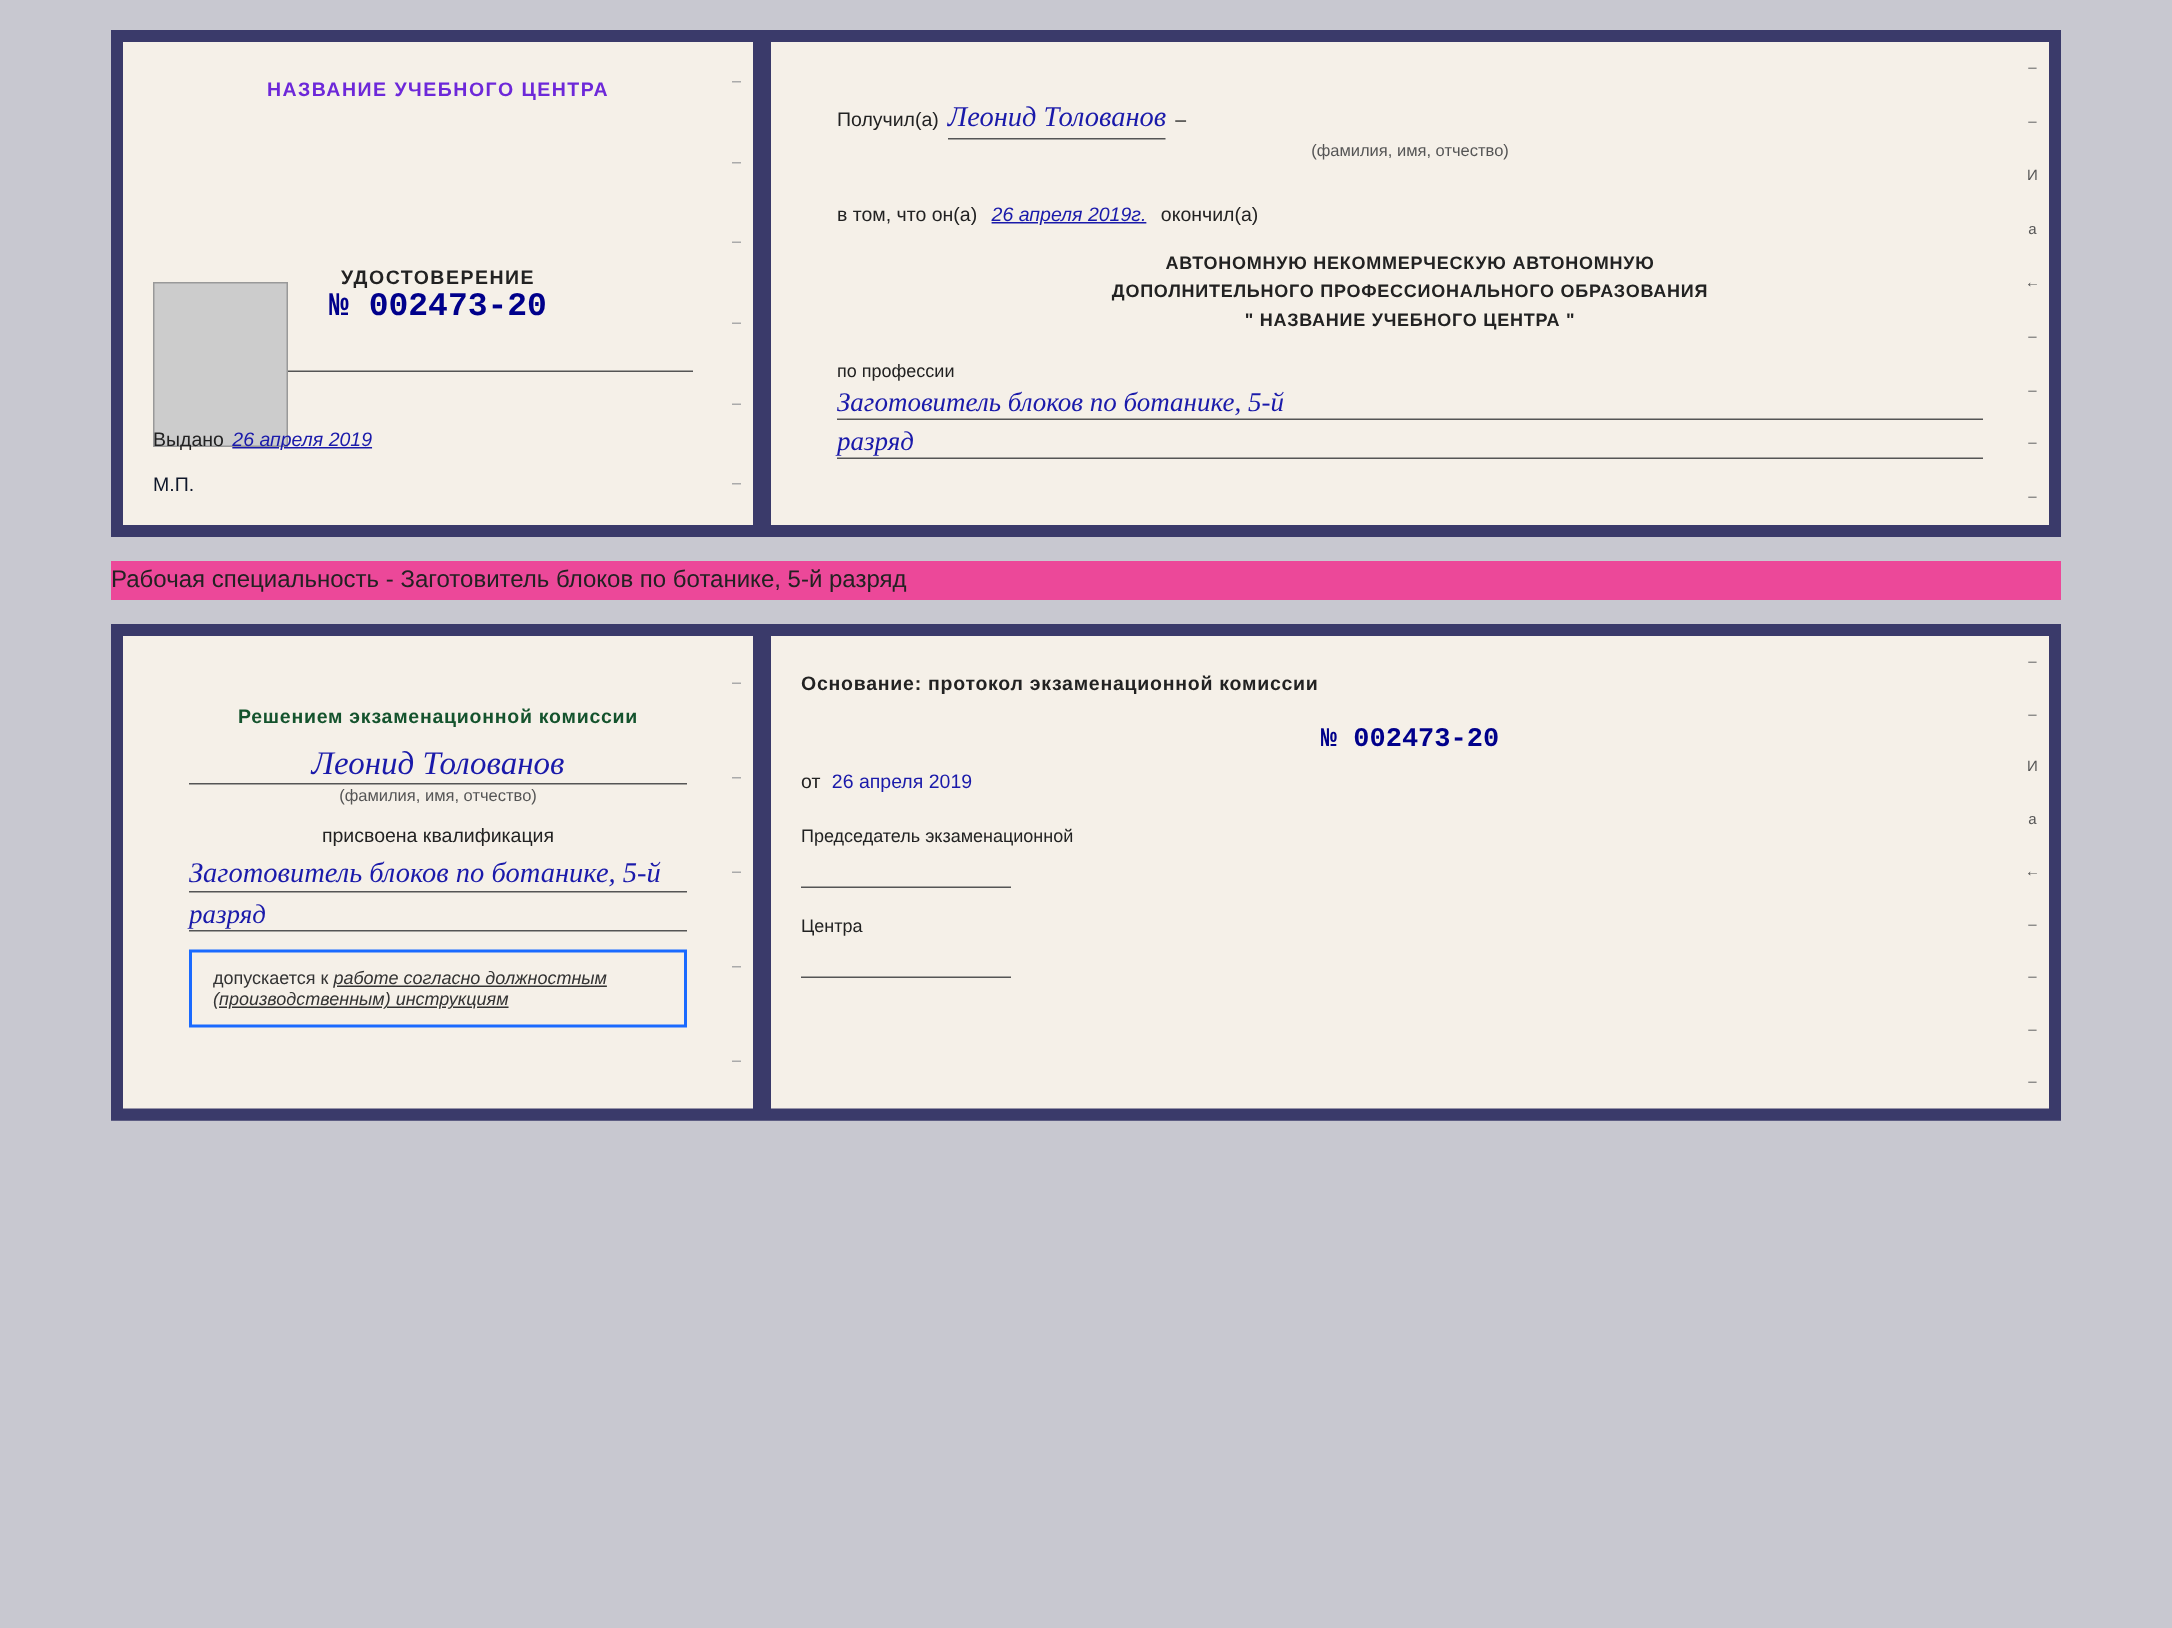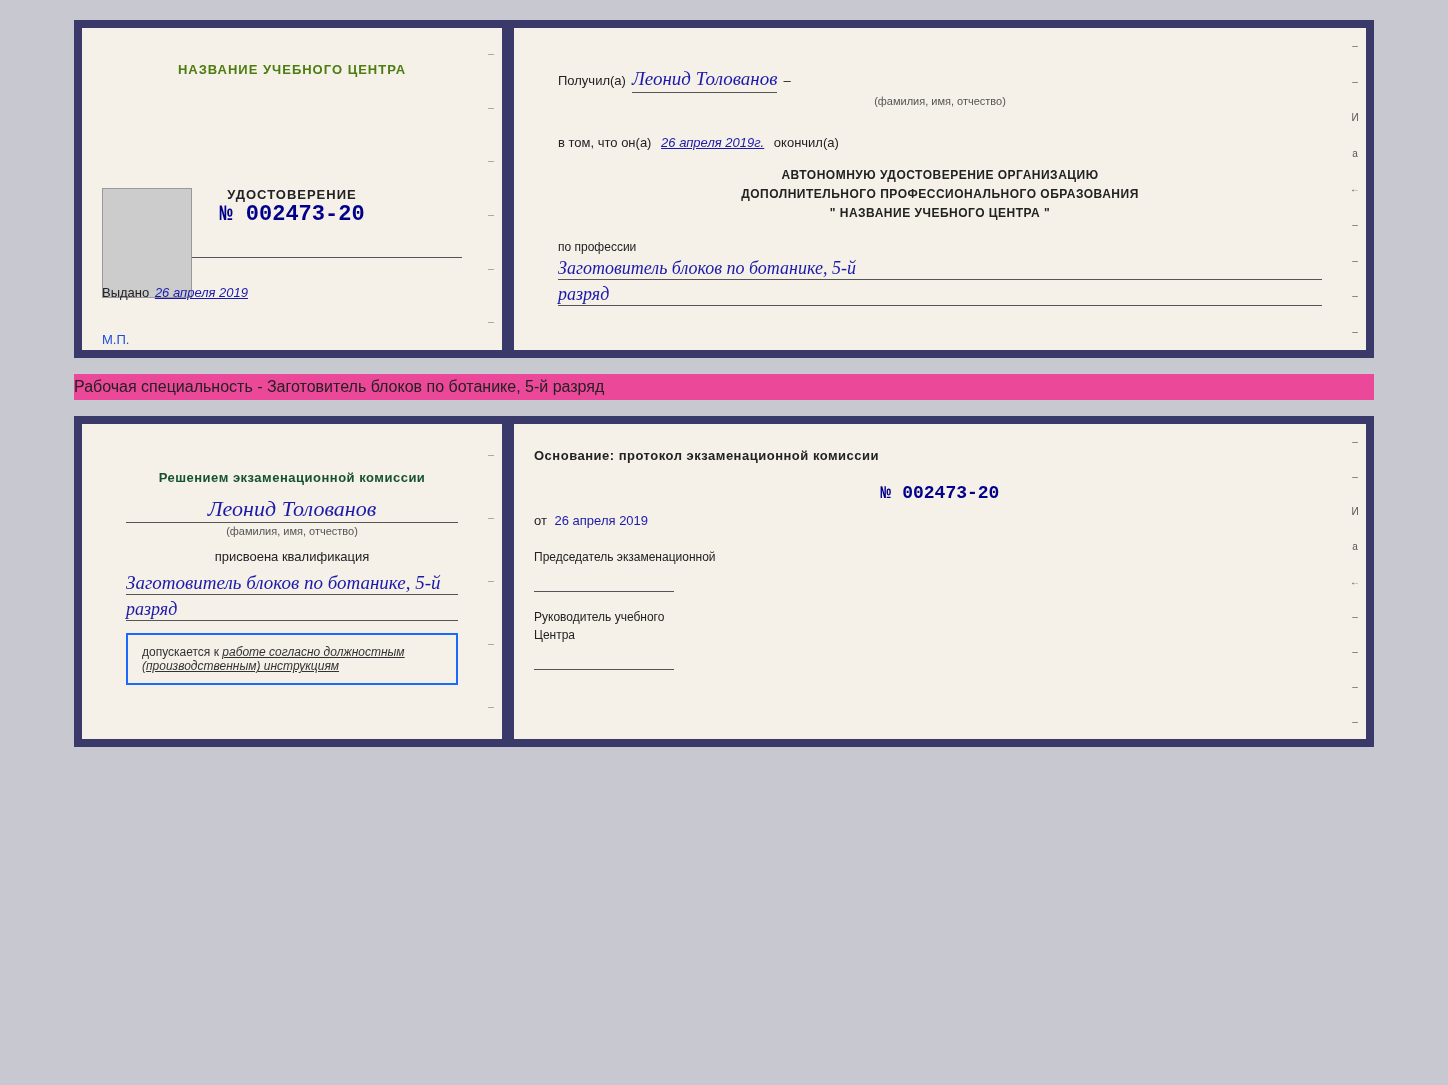--- a/index.html
+++ b/index.html
@@ -33,22 +33,21 @@
     .divider-vertical {
       width: 4px;
       background: #3a3a6a;
     }
 
     .center-title {
       font-size: 13px;
       font-weight: bold;
       text-align: center;
       letter-spacing: 1px;
-      color: #4d7c0f;
-      margin-top: 10px;
+      color: #6d28d9;
     }
 
     .udostoverenie-block {
       text-align: center;
       margin-top: 40px;
     }
 
     .udostoverenie-block .label {
       font-size: 13px;
       font-weight: bold;
@@ -82,24 +81,24 @@
       margin-top: 18px;
     }
 
     .vydano-line .date-val {
       font-size: 13px;
       color: #1a1a8c;
     }
 
     .mp-label {
       position: absolute;
-      bottom: 3px;
+      bottom: 20px;
       left: 20px;
       font-size: 13px;
-      color: #1d4ed8;
+      color: #0f172a;
     }
 
     
     .top-cert .right-half {
       padding: 16px 24px;
     }
 
     .sub-label {
       font-size: 11px;
       color: #555;
@@ -339,21 +338,21 @@
       </div>
       <div class="sub-label">(фамилия, имя, отчество)</div>
 
       <div style="font-size:13px; color:#222; margin-bottom:16px;margin-top:28px;">
         <span>в том, что он(а)</span>
         <span style="font-size:13px; color:#1a1aaa; font-style:italic; text-decoration:underline; margin:0 6px;">26 апреля 2019г.</span>
         <span>окончил(а)</span>
       </div>
 
       <div class="org-block">
-        <div>АВТОНОМНУЮ УДОСТОВЕРЕНИЕ ОРГАНИЗАЦИЮ</div>
+        <div>АВТОНОМНУЮ НЕКОММЕРЧЕСКУЮ АВТОНОМНУЮ</div>
         <div>ДОПОЛНИТЕЛЬНОГО ПРОФЕССИОНАЛЬНОГО ОБРАЗОВАНИЯ</div>
         <div>"  НАЗВАНИЕ УЧЕБНОГО ЦЕНТРА  "</div>
       </div>
 
       <div style="margin-top:12px;">
         <div class="po-professii">по профессии</div>
         <span class="profession-handwritten">Заготовитель блоков по ботанике, 5-й</span>
         <span class="razryad-handwritten">разряд</span>
       </div>
     </div>
@@ -425,21 +424,20 @@
         <span>от</span>
         <span class="date-val" style="color:#1a1aaa; margin-left:4px;">26 апреля 2019</span>
       </div>
 
       <div class="podpis-block">
         <div>Председатель экзаменационной</div>
         <span class="podpis-line"></span>
       </div>
 
       <div class="podpis-block">
-        <div>Руководитель учебного</div>
         <div>Центра</div>
         <span class="podpis-line"></span>
       </div>
     </div>
 
     <div style="position:absolute; right:4px; top:0; bottom:0; display:flex; flex-direction:column; justify-content:space-around; align-items:center; width:14px;">
       <span style="font-size:10px; color:#666;">–</span>
       <span style="font-size:10px; color:#666;">–</span>
       <span style="font-size:10px; color:#555;">И</span>
       <span style="font-size:10px; color:#555;">а</span>

